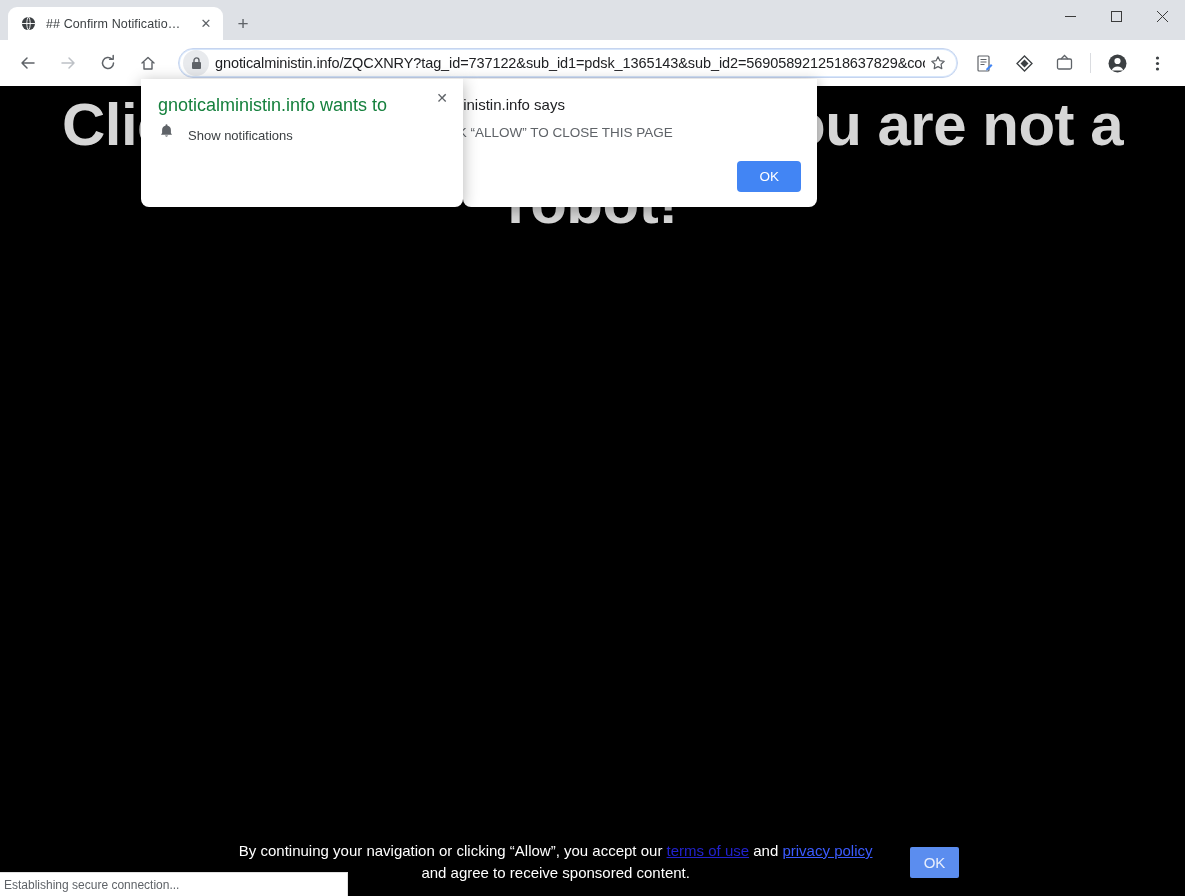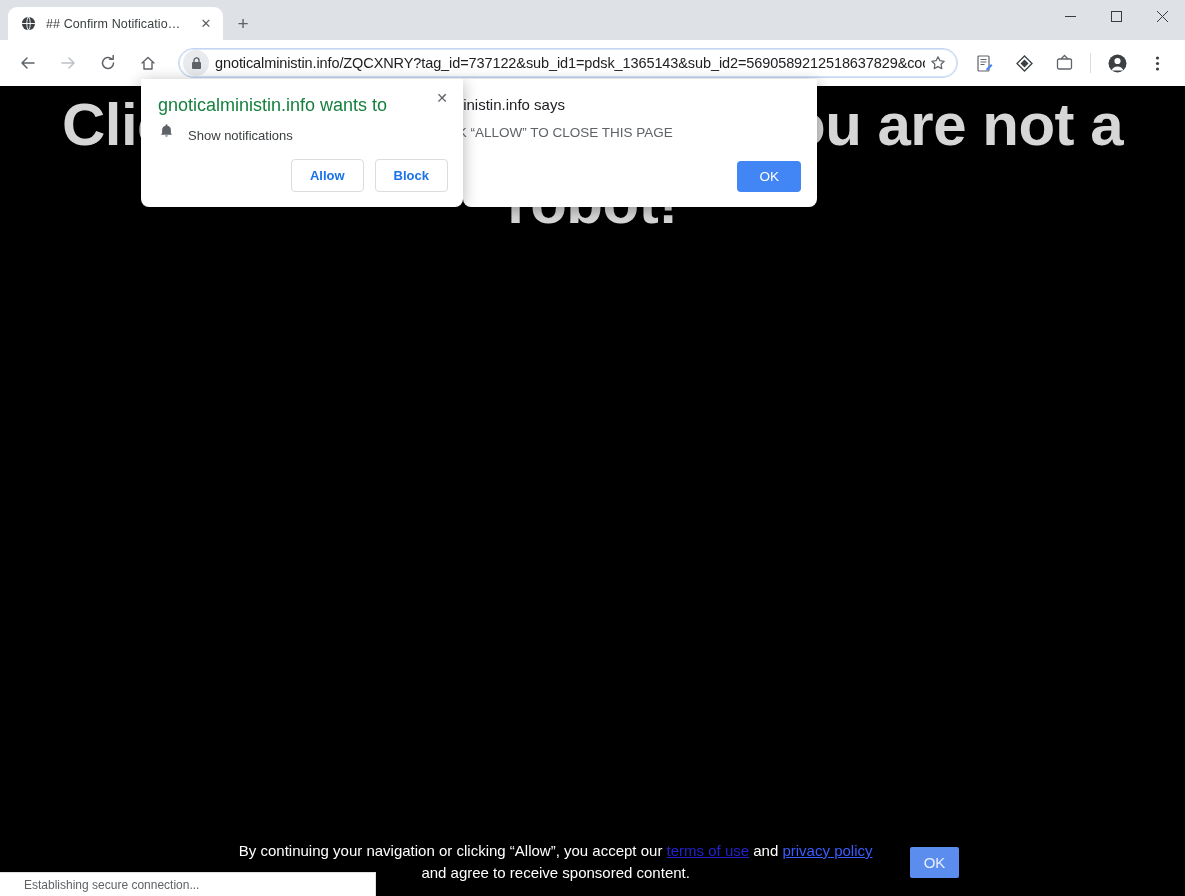--- a/index.html
+++ b/index.html
@@ -195,26 +195,26 @@
     border-radius:4px;
     color:#1a73e8;
     font-size:13px; font-weight:600;
     padding:8px 18px;
     font-family:"Liberation Sans", sans-serif;
   }
 
   
   .statusbar {
     position:absolute; left:0; bottom:0;
-    width:376px; height:24px;
+    width:348px; height:24px;
     background:#fff;
     border-top:1px solid #e0e0e0;
     border-right:1px solid #e0e0e0;
     display:flex; align-items:center;
-    padding-left:24px;
+    padding-left:4px;
   }
   .statusbar span { font-size:12px; color:#5f6368; }
 </style>
 </head>
 <body>
 
 <div class="browser">
 
   <div class="titlebar">
     <div class="tabstrip">
@@ -351,23 +351,19 @@
     <div class="perm-title">gnoticalministin.info wants to</div>
     <div class="perm-row">
       <span>
         <svg width="15" height="16" viewBox="0 0 15 16">
           <path d="M7.5 1.2a1 1 0 0 1 1 1v.6a4.4 4.4 0 0 1 3.4 4.3v3l1.1 1.7H2L3.1 10.1v-3A4.4 4.4 0 0 1 6.5 2.8v-.6a1 1 0 0 1 1-1z" fill="#5f6368"></path>
           <path d="M5.9 12.6a1.7 1.7 0 0 0 3.2 0z" fill="#5f6368"></path>
         </svg>
       </span>
       <span class="perm-row-label">Show notifications</span>
     </div>
-    <div class="perm-actions">
-      <button class="perm-btn">Allow</button>
-      <button class="perm-btn">Block</button>
-    </div>
   </div>
 
   <div class="statusbar">
     <span>Establishing secure connection...</span>
   </div>
 
 </div>
 
 </body></html>

